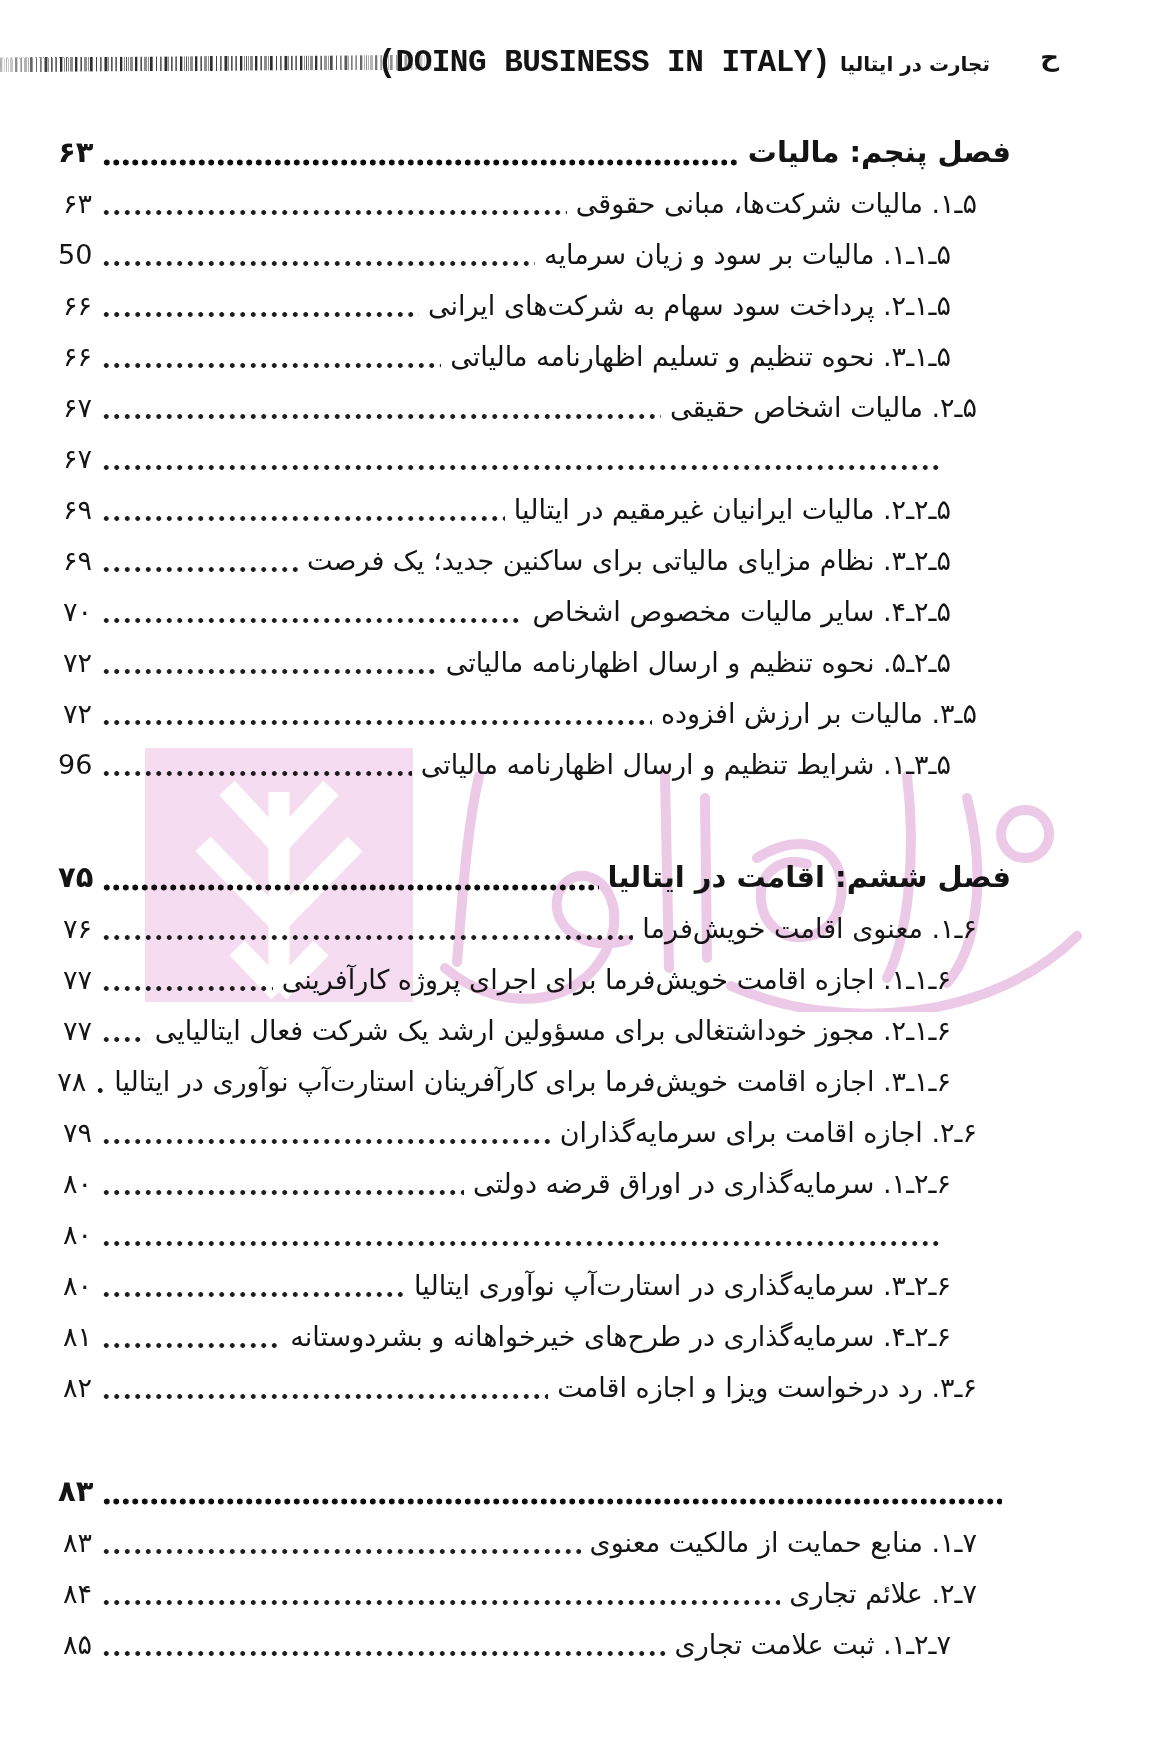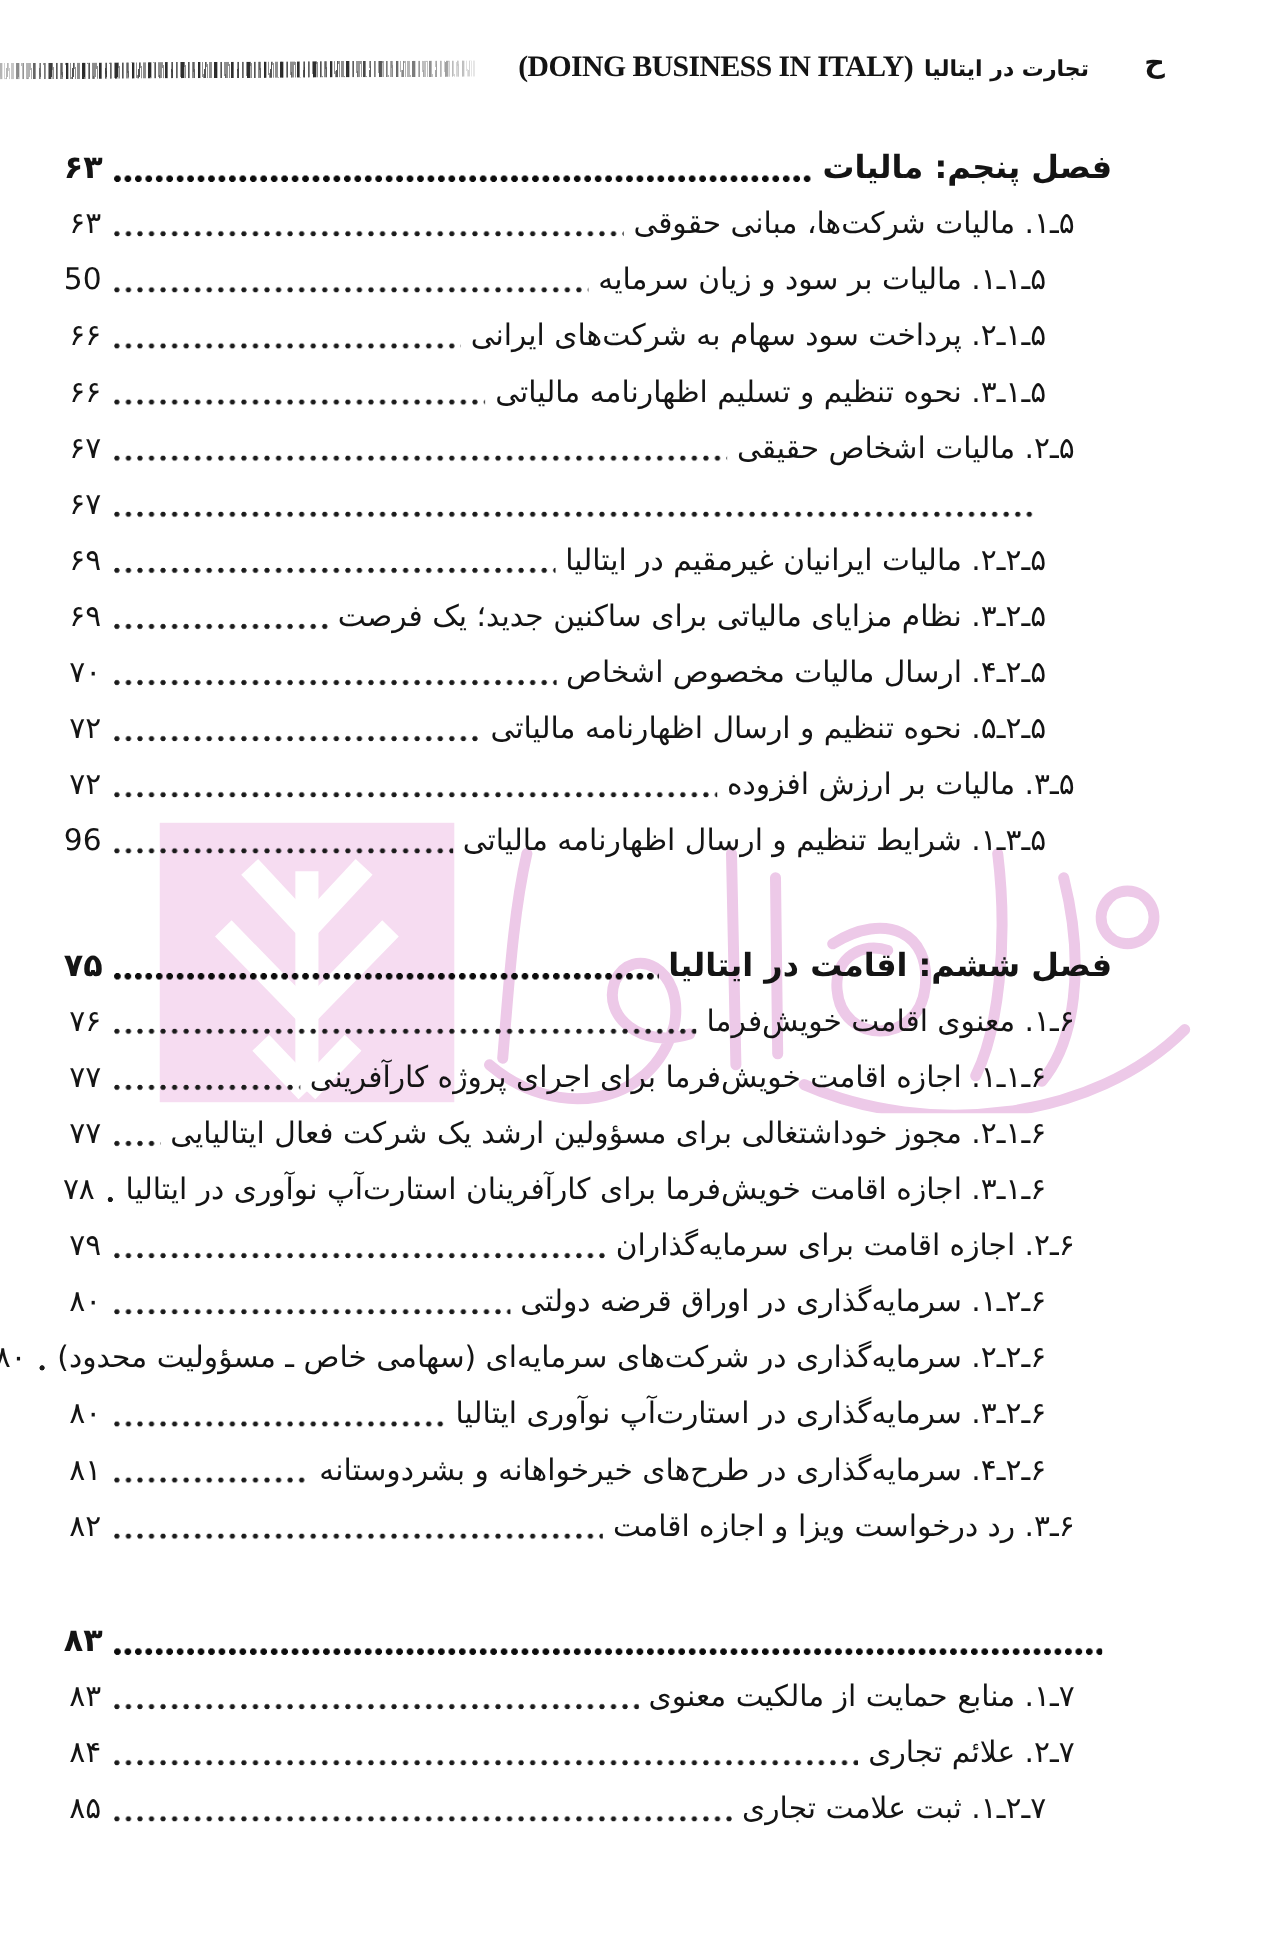--- a/index.html
+++ b/index.html
@@ -12,22 +12,22 @@
   .header-marker{
     position:absolute;top:44px;right:112px;font-size:26px;font-weight:bold;
     direction:rtl;line-height:1;
   }
   .header-title{
     position:absolute;top:47px;right:181px;direction:rtl;display:flex;
     align-items:baseline;gap:10px;line-height:1;white-space:nowrap;
   }
   .header-title .fa{font-size:20px;font-weight:bold;}
   .header-title .en{
-    font-size:27px;font-weight:bold;direction:ltr;unicode-bidi:isolate;
-    font-family:Liberation Serif, serif;letter-spacing:-.5px;
+    font-size:31px;font-weight:bold;direction:ltr;unicode-bidi:isolate;
+    font-family:Liberation Mono, monospace;letter-spacing:-.5px;
   }
   .scan-band{
     position:absolute;left:0;top:56px;width:432px;height:15px;opacity:.88;
     background:
       repeating-linear-gradient(91deg,
         rgba(5,5,5,.95) 0 2px, rgba(70,70,70,.45) 2px 3px,
         rgba(255,255,255,0) 3px 6px, rgba(25,25,25,.85) 6px 7px,
         rgba(255,255,255,0) 7px 10px, rgba(40,40,40,.6) 10px 12px,
         rgba(255,255,255,0) 12px 15px),
       repeating-linear-gradient(88deg,
@@ -139,21 +139,21 @@
           <span class="t">۵ـ۲ـ۲. مالیات ایرانیان غیرمقیم در ایتالیا</span>
           <span class="dots"></span>
           <span class="p">۶۹</span>
         </div>
         <div class="row item lvl2">
           <span class="t">۵ـ۲ـ۳. نظام مزایای مالیاتی برای ساکنین جدید؛ یک فرصت</span>
           <span class="dots"></span>
           <span class="p">۶۹</span>
         </div>
         <div class="row item lvl2">
-          <span class="t">۵ـ۲ـ۴. ارسال مالیات مخصوص اشخاص</span>
+          <span class="t">۵ـ۲ـ۴. سایر مالیات مخصوص اشخاص</span>
           <span class="dots"></span>
           <span class="p">۷۰</span>
         </div>
         <div class="row item lvl2">
           <span class="t">۵ـ۲ـ۵. نحوه تنظیم و ارسال اظهارنامه مالیاتی</span>
           <span class="dots"></span>
           <span class="p">۷۲</span>
         </div>
         <div class="row item lvl1">
           <span class="t">۵ـ۳. مالیات بر ارزش افزوده</span>
@@ -196,21 +196,20 @@
           <span class="t">۶ـ۲. اجازه اقامت برای سرمایه‌گذاران</span>
           <span class="dots"></span>
           <span class="p">۷۹</span>
         </div>
         <div class="row item lvl2">
           <span class="t">۶ـ۲ـ۱. سرمایه‌گذاری در اوراق قرضه دولتی</span>
           <span class="dots"></span>
           <span class="p">۸۰</span>
         </div>
         <div class="row item lvl2">
-          <span class="t">۶ـ۲ـ۲. سرمایه‌گذاری در شرکت‌های سرمایه‌ای (سهامی خاص ـ مسؤولیت محدود)</span>
           <span class="dots"></span>
           <span class="p">۸۰</span>
         </div>
         <div class="row item lvl2">
           <span class="t">۶ـ۲ـ۳. سرمایه‌گذاری در استارت‌آپ نوآوری ایتالیا</span>
           <span class="dots"></span>
           <span class="p">۸۰</span>
         </div>
         <div class="row item lvl2">
           <span class="t">۶ـ۲ـ۴. سرمایه‌گذاری در طرح‌های خیرخواهانه و بشردوستانه</span>

